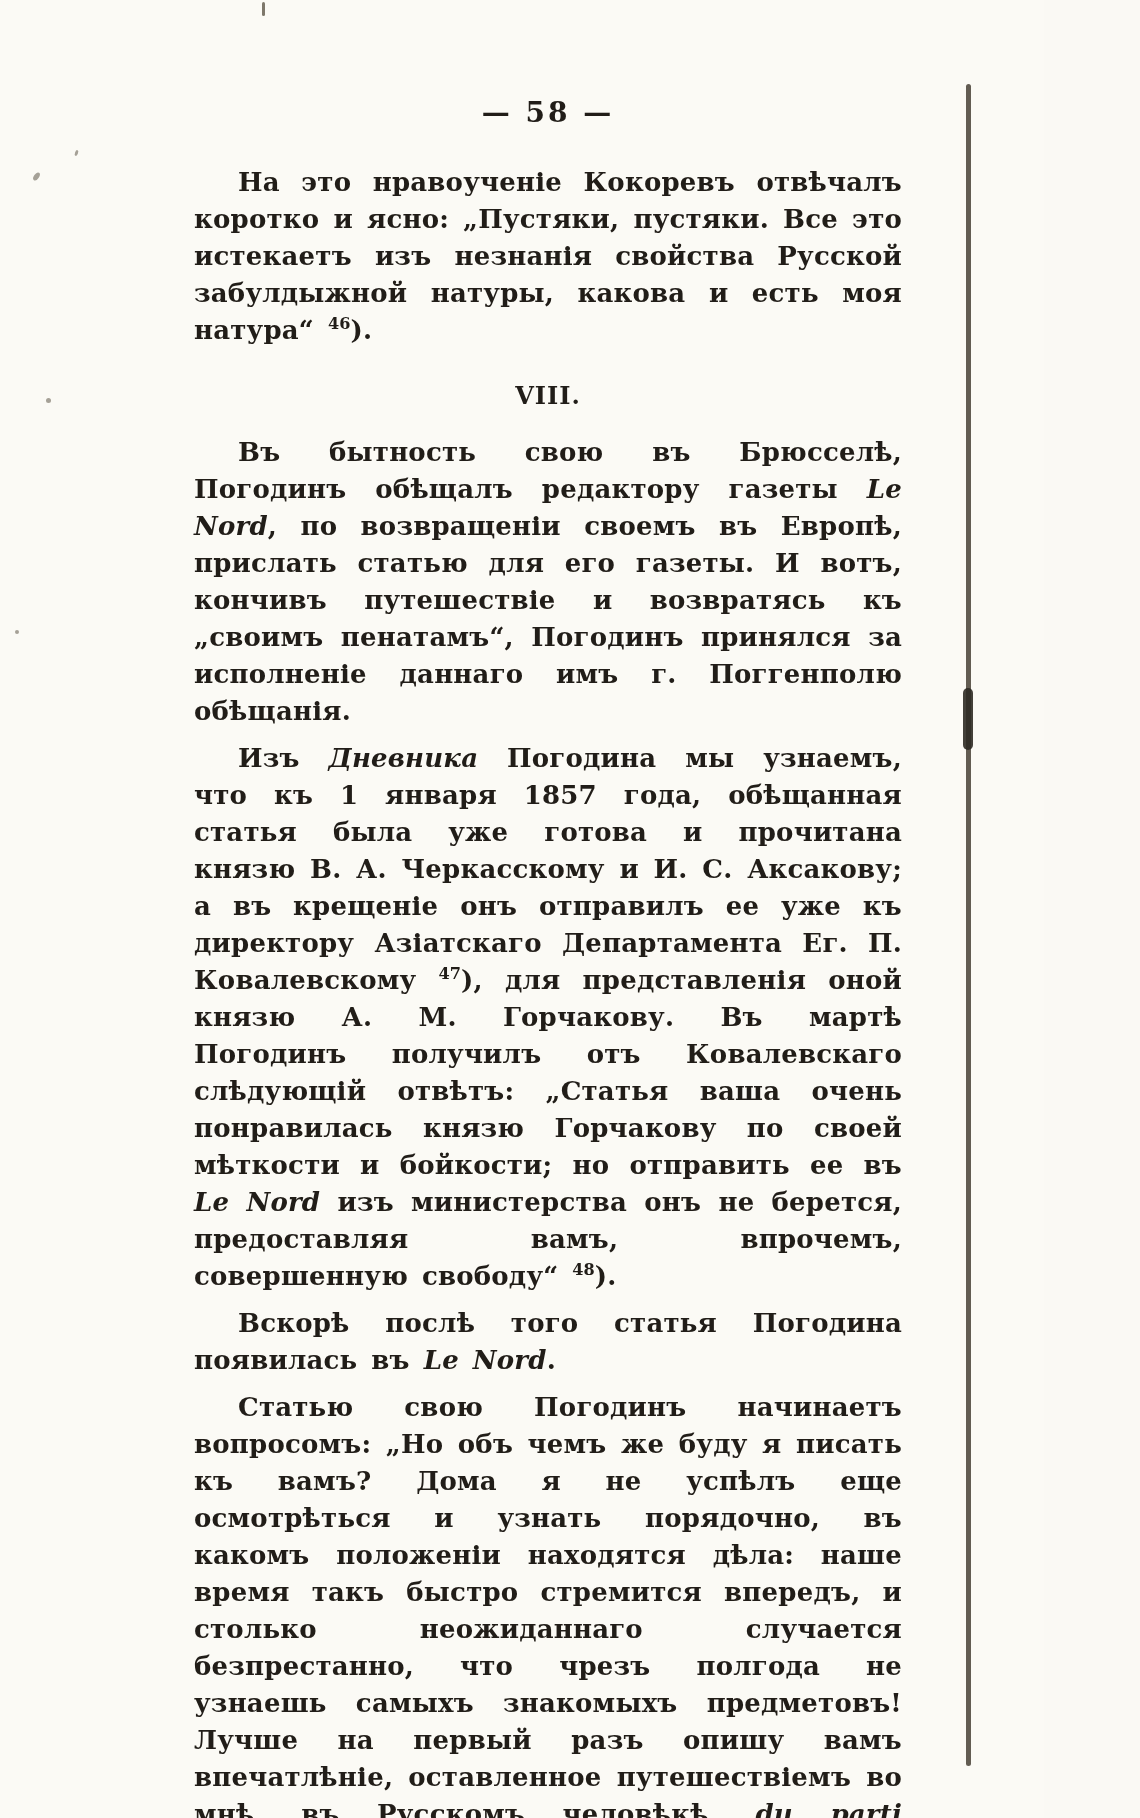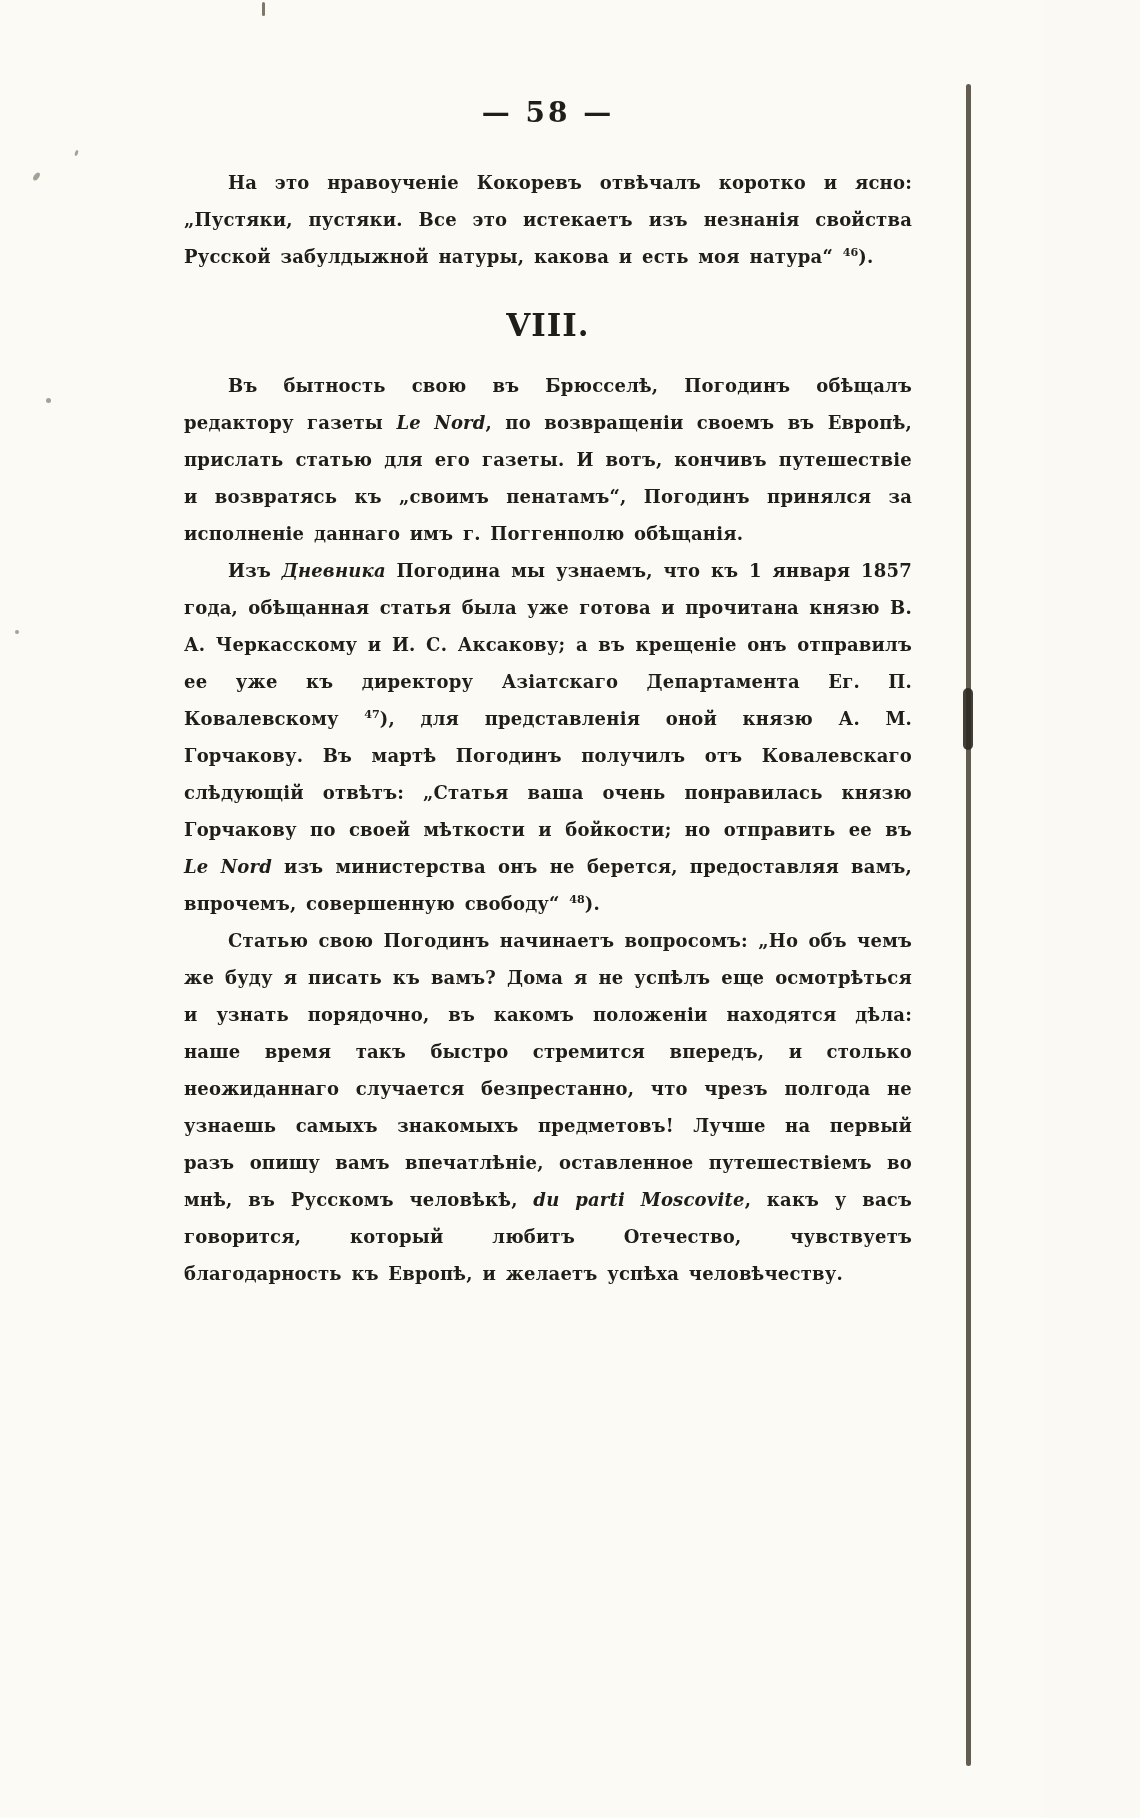--- a/index.html
+++ b/index.html
@@ -24,32 +24,32 @@
   }
   .page-number {
     text-align: center;
     font-size: 28px;
     font-weight: 700;
     letter-spacing: 3px;
     line-height: 34px;
     margin-bottom: 34px;
   }
   p.para {
-    margin: 0;
-    font-size: 18px;
+    margin: 10px;
+    font-size: 26px;
     font-weight: 700;
     line-height: 37px;
     text-align: justify;
     text-indent: 44px;
     word-spacing: 0.18em;
     letter-spacing: 0.2px;
   }
   .section-heading {
     text-align: center;
-    font-size: 31px;
+    font-size: 24px;
     font-weight: 700;
     margin: 32px 0 24px 0;
     letter-spacing: 1px;
   }
   p.para sup {
     font-size: 0.62em;
     line-height: 0;
     vertical-align: super;
     letter-spacing: 0;
   }
@@ -106,17 +106,18 @@
     <div class="page-number">— 58 —</div>
 
     <p class="para"><span>На это нравоученіе Кокоревъ отвѣчалъ коротко и ясно: „Пустяки, пустяки. Все это истекаетъ изъ незнанія свойства Русской забулдыжной натуры, какова и есть моя натура“ </span><sup>46</sup><span>).</span></p>
 
     <h2 class="section-heading">VIII.</h2>
 
     <p class="para"><span>Въ бытность свою въ Брюсселѣ, Погодинъ обѣщалъ редактору газеты </span><i>Le Nord</i><span>, по возвращеніи своемъ въ Европѣ, прислать статью для его газеты. И вотъ, кончивъ путешествіе и возвратясь къ „своимъ пенатамъ“, Погодинъ принялся за исполненіе даннаго имъ г. Поггенполю обѣщанія.</span></p>
 
     <p class="para"><span>Изъ </span><i>Дневника</i><span> Погодина мы узнаемъ, что къ 1 января 1857 года, обѣщанная статья была уже готова и прочитана князю В. А. Черкасскому и И. С. Аксакову; а въ крещеніе онъ отправилъ ее уже къ директору Азіатскаго Департамента Ег. П. Ковалевскому </span><sup>47</sup><span>), для представленія оной князю А. М. Горчакову. Въ мартѣ Погодинъ получилъ отъ Ковалевскаго слѣдующій отвѣтъ: „Статья ваша очень понравилась князю Горчакову по своей мѣткости и бойкости; но отправить ее въ </span><i>Le Nord</i><span> изъ министерства онъ не берется, предоставляя вамъ, впрочемъ, совершенную свободу“ </span><sup>48</sup><span>).</span></p>
 
+    <p class="para"><span>Вскорѣ послѣ того статья Погодина появилась въ </span><i>Le Nord</i><span>.</span></p>
 
     <p class="para"><span>Статью свою Погодинъ начинаетъ вопросомъ: „Но объ чемъ же буду я писать къ вамъ? Дома я не успѣлъ еще осмотрѣться и узнать порядочно, въ какомъ положеніи находятся дѣла: наше время такъ быстро стремится впередъ, и столько неожиданнаго случается безпрестанно, что чрезъ полгода не узнаешь самыхъ знакомыхъ предметовъ! Лучше на первый разъ опишу вамъ впечатлѣніе, оставленное путешествіемъ во мнѣ, въ Русскомъ человѣкѣ, </span><i>du parti Moscovite</i><span>, какъ у васъ говорится, который любитъ Отечество, чувствуетъ благодарность къ Европѣ, и желаетъ успѣха человѣчеству.</span></p>
 
   </div>
 </div>
 
 </body></html>

